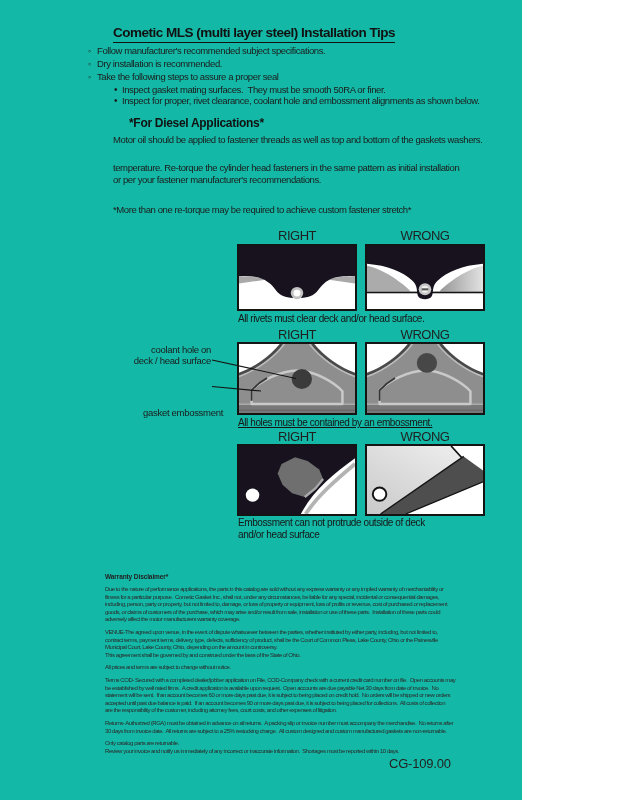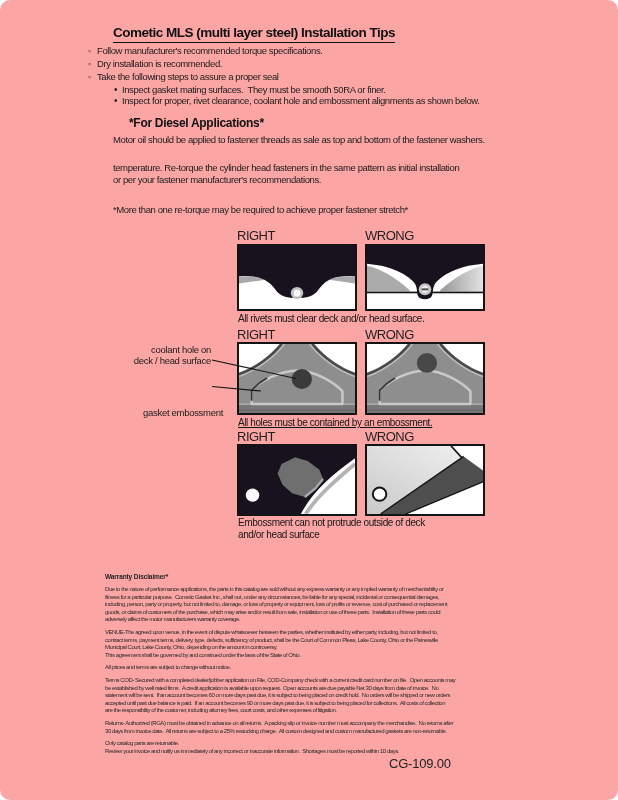--- a/index.html
+++ b/index.html
@@ -1,69 +1,69 @@
 <!DOCTYPE html>
 <html><head>
 <meta charset="utf-8">
 <style>
   html,body{margin:0;padding:0;background:#ffffff;}
-  #page{position:relative;width:618px;height:800px;background:#fca5a5;overflow:hidden;
-        font-family:"Liberation Sans",sans-serif;color:#1b1b1b;border-radius:10px;}
+  #page{position:relative;width:522px;height:800px;background:#14b8a6;overflow:hidden;
+        font-family:"Liberation Sans",sans-serif;color:#1b1b1b;}
   .abs{position:absolute;}
   .title{font-size:13.5px;font-weight:bold;letter-spacing:-0.5px;color:#111;
          border-bottom:1.8px solid #111;padding-bottom:2px;white-space:pre;}
   .bullet-row{display:flex;align-items:flex-start;}
   .glyph{display:inline-block;width:9px;font-size:9px;line-height:12px;color:#1b1b1b;}
   .glyph.dot{width:8px;font-size:10px;}
   .body-text{font-size:9.5px;letter-spacing:-0.4px;line-height:12.2px;color:#1b1b1b;white-space:pre;}
   .lines > div{white-space:pre;}
   .diesel-heading{font-size:12px;font-weight:bold;letter-spacing:-0.3px;color:#111;white-space:pre;margin-left:16px;}
-  .fig-label{width:120px;text-align:left;font-size:13px;letter-spacing:-0.5px;color:#1f1f1f;white-space:pre;}
+  .fig-label{width:120px;text-align:center;font-size:13px;letter-spacing:-0.5px;color:#1f1f1f;white-space:pre;}
   .fig-box{width:120px;box-sizing:border-box;border:2px solid #141414;background:#fff;}
   .fig-box svg{display:block;width:100%;height:100%;}
   .caption{font-size:10px;letter-spacing:-0.4px;line-height:12px;color:#161616;white-space:pre;}
   .side-label{font-size:9.5px;letter-spacing:-0.3px;line-height:10.5px;color:#1b1b1b;text-align:right;}
   .overlay{pointer-events:none;}
   .disclaimer{width:416px;}
   .disc-head{font-size:6.5px;font-weight:bold;letter-spacing:-0.1px;color:#222;margin-bottom:6px;white-space:pre;}
   .disc-p{font-size:6px;letter-spacing:-0.45px;line-height:7.6px;color:#2a2a2a;margin-bottom:5px;}
   .page-number{font-size:13px;letter-spacing:-0.2px;color:#222;white-space:pre;}
 </style>
 </head>
 <body>
 
 <div id="page">
 
   <div class="abs title" style="left:113px;top:25px;">Cometic MLS (multi layer steel) Installation Tips</div>
 
   <div class="abs bullet-row" style="left:88px;top:45px;">
     <span class="glyph">◦</span>
-    <span class="body-text">Follow manufacturer's recommended torque specifications.</span>
+    <span class="body-text">Follow manufacturer's recommended subject specifications.</span>
   </div>
   <div class="abs bullet-row" style="left:88px;top:58px;">
     <span class="glyph">◦</span>
     <span class="body-text">Dry installation is recommended.</span>
   </div>
   <div class="abs bullet-row" style="left:88px;top:71px;">
     <span class="glyph">◦</span>
     <span class="body-text">Take the following steps to assure a proper seal</span>
   </div>
   <div class="abs bullet-row" style="left:114px;top:84px;">
     <span class="glyph dot">•</span>
     <span class="body-text">Inspect gasket mating surfaces.  They must be smooth 50RA or finer.</span>
   </div>
   <div class="abs bullet-row" style="left:114px;top:95px;">
     <span class="glyph dot">•</span>
     <span class="body-text">Inspect for proper, rivet clearance, coolant hole and embossment alignments as shown below.</span>
   </div>
 
   <div class="abs diesel-heading" style="left:113px;top:116px;">*For Diesel Applications*</div>
-  <div class="abs body-text lines" style="left:113px;top:134px;"><div>Motor oil should be applied to fastener threads as sale as top and bottom of the fastener washers.</div></div>
+  <div class="abs body-text lines" style="left:113px;top:134px;"><div>Motor oil should be applied to fastener threads as well as top and bottom of the gaskets washers.</div></div>
   <div class="abs body-text lines" style="left:113px;top:162px;"><div>temperature. Re-torque the cylinder head fasteners in the same pattern as initial installation</div><div>or per your fastener manufacturer's recommendations.</div></div>
-  <div class="abs body-text" style="left:113px;top:204px;">*More than one re-torque may be required to achieve proper fastener stretch*</div>
+  <div class="abs body-text" style="left:113px;top:204px;">*More than one re-torque may be required to achieve custom fastener stretch*</div>
 
   <div class="abs fig-label" style="left:237px;top:228px;">RIGHT</div>
   <div class="abs fig-label" style="left:365px;top:228px;">WRONG</div>
 
   <div class="abs fig-box" style="left:237px;top:244px;height:67px;">
     <svg viewBox="0 0 120 67" preserveAspectRatio="none">
       <rect width="120" height="67" fill="#ffffff"></rect>
       <polygon points="0,32 36,34.5 0,40" fill="#a9a9a9"></polygon>
       <polygon points="120,32 84,34.5 120,40" fill="#a9a9a9"></polygon>
       <path d="M0,0 H120 V32 C102,32 96,33 88,40 C80,47 81,55.5 60,55.5 C39,55.5 40,47 32,40 C24,33 18,32 0,32 Z" fill="#17121d"></path>

